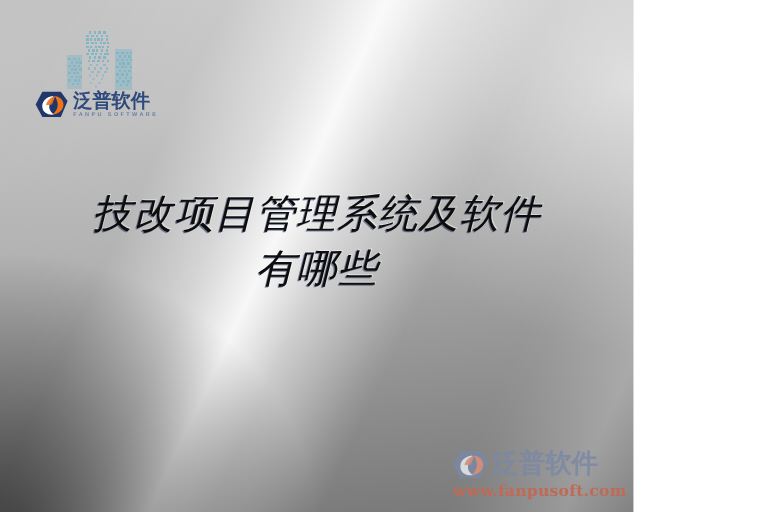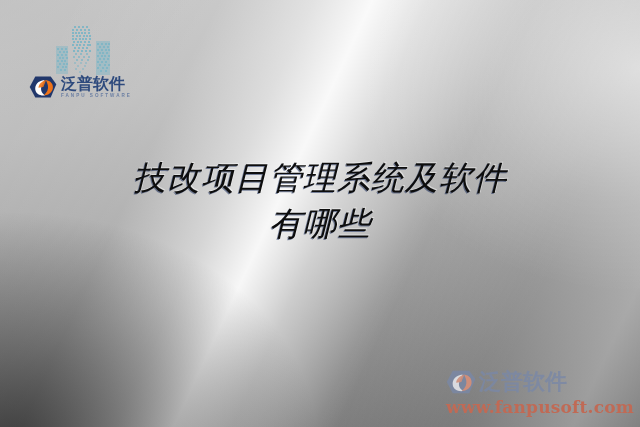--- a/index.html
+++ b/index.html
@@ -3,21 +3,21 @@
 <meta charset="utf-8">
 <style>
   html, body {
     margin: 0;
     padding: 0;
     background: #ffffff;
   }
 
   #banner {
     position: relative;
-    width: 640px;
+    width: 528px;
     height: 427px;
     overflow: hidden;
     font-family: "Liberation Sans", sans-serif;
   }
 
   
   .bg-base {
     position: absolute;
     inset: 0;
     background: linear-gradient(160deg, #c9c9c9 0%, #bdbdbd 22%, #9a9a9a 55%, #6a6a6a 82%, #4a4a4a 100%);
@@ -135,21 +135,21 @@
     font-family: "DejaVu Sans", sans-serif;
     font-size: 22px;
     font-weight: 700;
     color: #7a88a6;
     letter-spacing: 0px;
     white-space: nowrap;
     line-height: 1;
   }
   .wm-url {
     font-family: "DejaVu Serif", "Liberation Serif", serif;
-    font-size: 17px;
+    font-size: 13px;
     font-weight: 700;
     color: #c06a55;
     letter-spacing: 0.2px;
     margin-top: 1px;
     white-space: nowrap;
   }
 </style>
 </head>
 <body>
 

